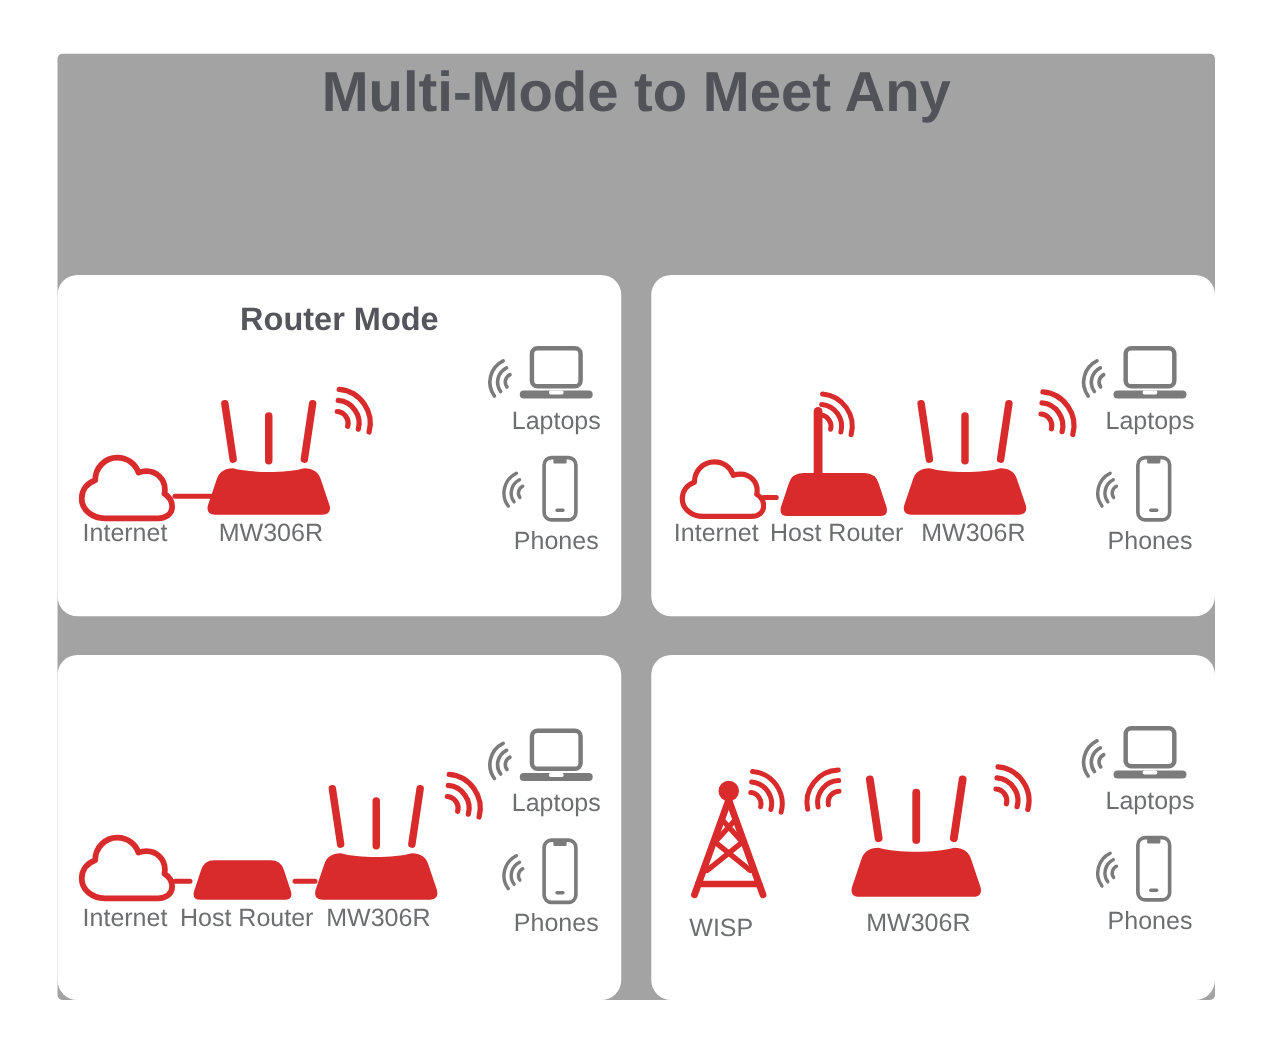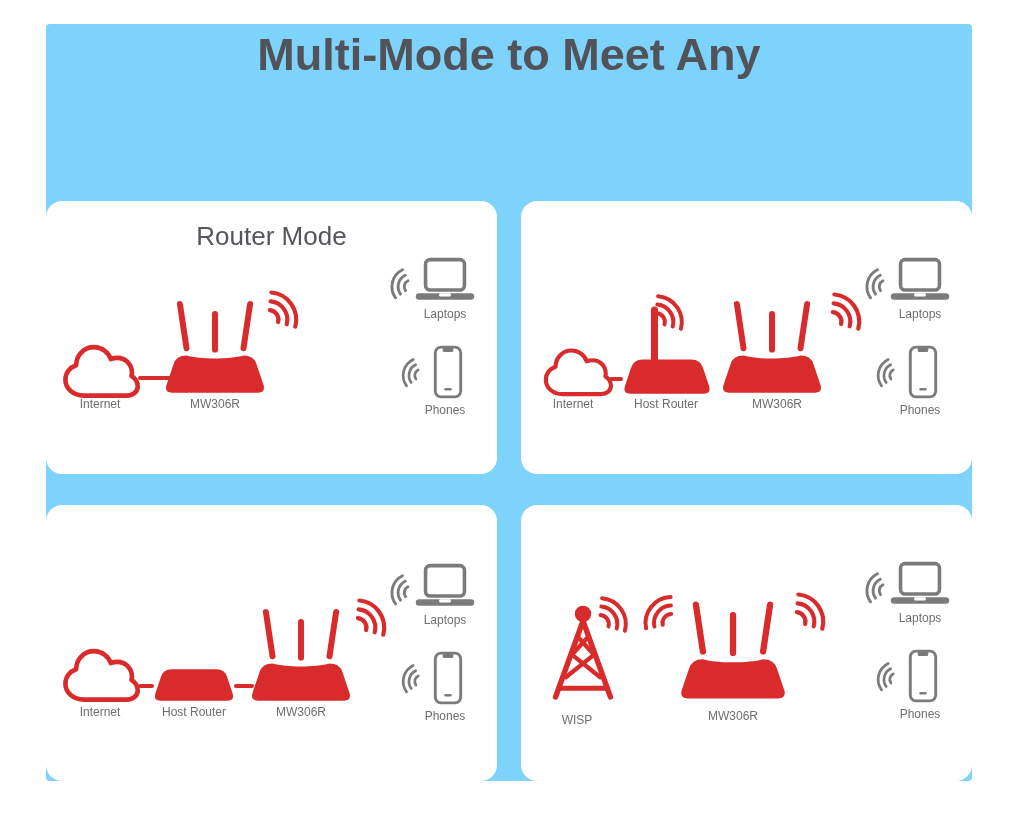--- a/index.html
+++ b/index.html
@@ -1,38 +1,38 @@
 <!DOCTYPE html>
 <html><head>
 <meta charset="utf-8">
 <style>
   * { margin:0; padding:0; box-sizing:border-box; }
   html,body { width:1018px; height:832px; background:#ffffff;
               font-family:"Liberation Sans", sans-serif; overflow:hidden; position:relative; }
 
-  .panel { position:absolute; left:46px; top:24px; width:926px; height:757px;
-           background:#7dd3fc; border-radius:4px; }
+  .panel { position:absolute; left:46px; top:43px; width:926px; height:757px;
+           background:#a3a3a3; border-radius:4px; }
 
   .main-title { padding-top:2px; text-align:center; font-size:45px; line-height:57px;
                 font-weight:bold; color:#525359; }
 
   .grid { position:absolute; left:0; top:177px; width:926px; height:580px;
           display:grid; grid-template-columns:451px 451px; grid-template-rows:273px 276px;
           column-gap:24px; row-gap:31px; }
 
   .card { position:relative; background:#ffffff; border-radius:16px; }
 
   .card-title { position:absolute; top:20px; left:0; width:100%; text-align:center;
-                font-size:26px; font-weight:normal; color:#55565c; }
+                font-size:26px; font-weight:bold; color:#55565c; }
 
   .scene { position:absolute; left:0; top:0; right:0; bottom:0; }
 
   .icon { position:absolute; }
 
-  .dev-label { position:absolute; text-align:center; font-size:12px; color:#6d6e70; white-space:nowrap; }
+  .dev-label { position:absolute; text-align:center; font-size:20px; color:#6d6e70; white-space:nowrap; }
 
   .hline { position:absolute; height:4px; background:#d92b2b; border-radius:2px; }
 
   .arcs { position:absolute; color:#d92b2b; }
   .arcs.gray { color:#7b7b7c; }
   .arcs-out    { transform:rotate(-35deg); }               
   .arcs-in     { transform:rotate(38deg) scaleX(-1); }     
   .arcs-client { transform:rotate(14deg) scaleX(-1); }     
 
   .defs { position:absolute; width:0; height:0; overflow:hidden; }

